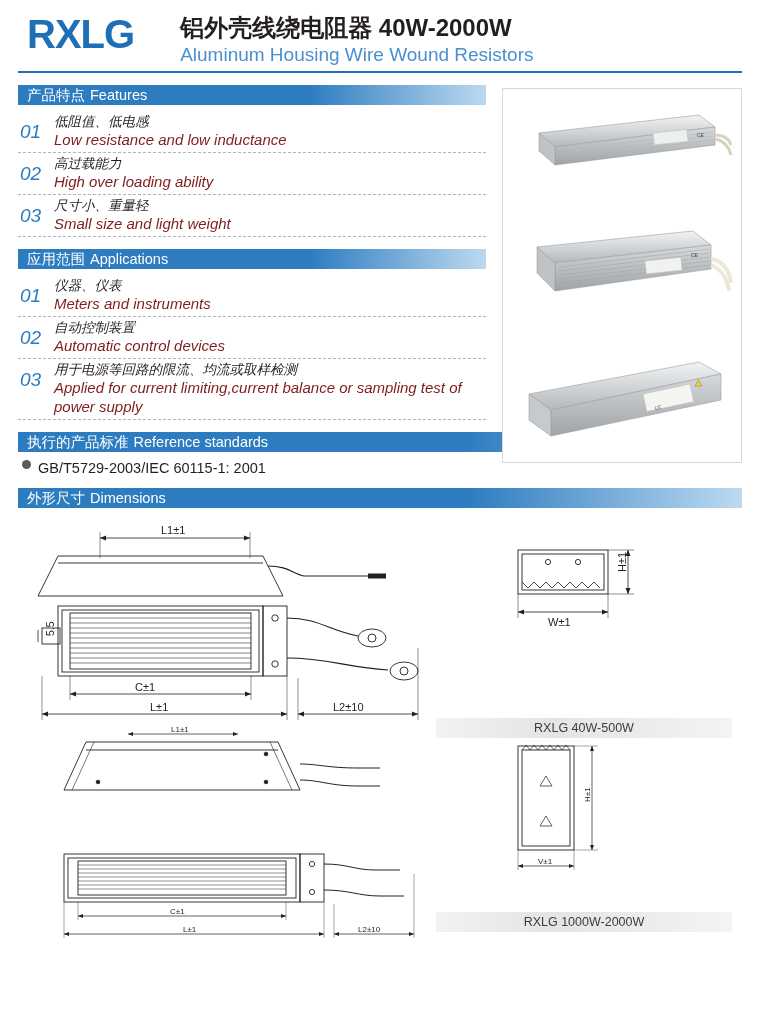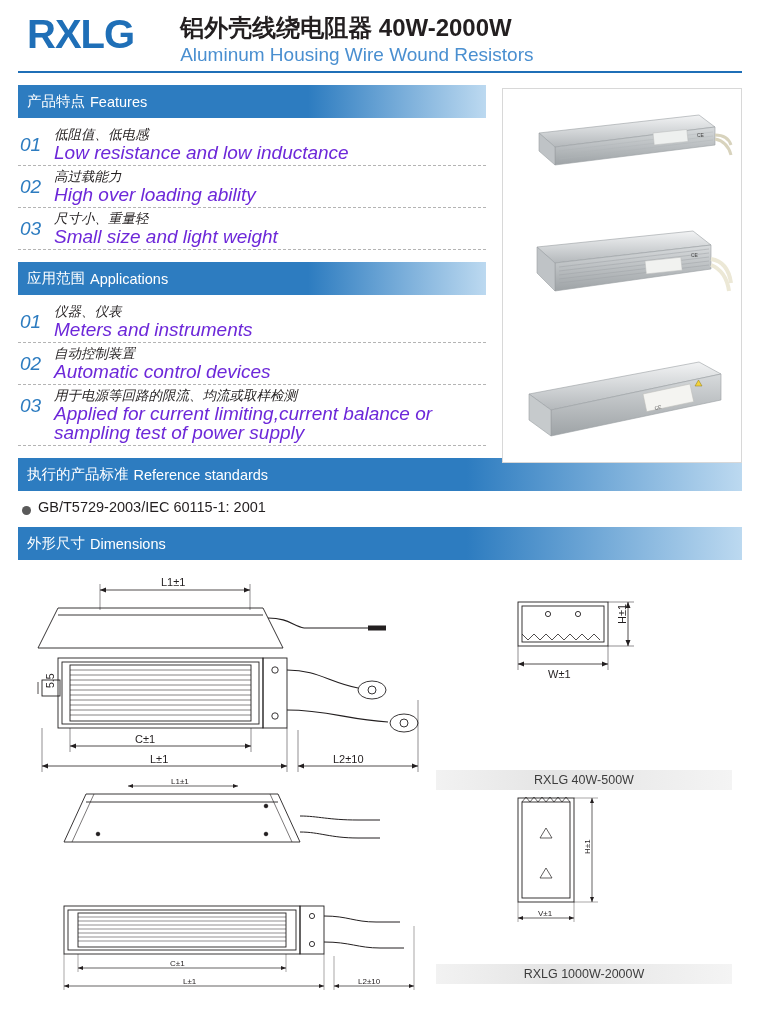--- a/index.html
+++ b/index.html
@@ -45,21 +45,21 @@
   .header-rule {
     margin-top: 4px;
     height: 2px;
     background: #1f6fb7;
     width: 724px;
   }
 
   
   .bar {
     margin-top: 12px;
-    height: 33px;
+    height: 20px;
     background: linear-gradient(to right, #2d7cc0 0%, #2d7cc0 62%, #bcd9f0 100%);
     display: flex;
     align-items: center;
     color: #ffffff;
     font-size: 14.5px;
     padding-left: 9px;
   }
   .bar .cn { font-weight: normal; }
   .bar .en { margin-left: 5px; }
   .bar-left { width: 468px; }
@@ -83,41 +83,41 @@
     line-height: 22px;
     padding-top: 8px;
   }
   .txt { flex: 1; }
   .txt .cn {
     font-size: 13.5px;
     color: #231f20;
     line-height: 17px;
   }
   .txt .en {
-    font-size: 19px;
-    color: #6d28d9;
+    font-size: 15px;
+    color: #7f1d1d;
     line-height: 19px;
   }
 
   
   .photos {
     position: absolute;
     right: 18px;
     top: 88px;
     width: 240px;
     height: 375px;
     border: 1px solid #d8d8d8;
     background: #fff;
   }
   .photo-cell { position: relative; width: 100%; height: 33.33%; }
 
   
   .std-line {
     display: flex;
-    align-items: flex-end;
+    align-items: flex-start;
     font-size: 14.5px;
     margin-top: 8px;
     padding-left: 4px;
   }
   .bullet {
     width: 9px; height: 9px; border-radius: 50%;
     background: #5a5a5a; display: inline-block; margin-right: 7px;
   }
 
   

